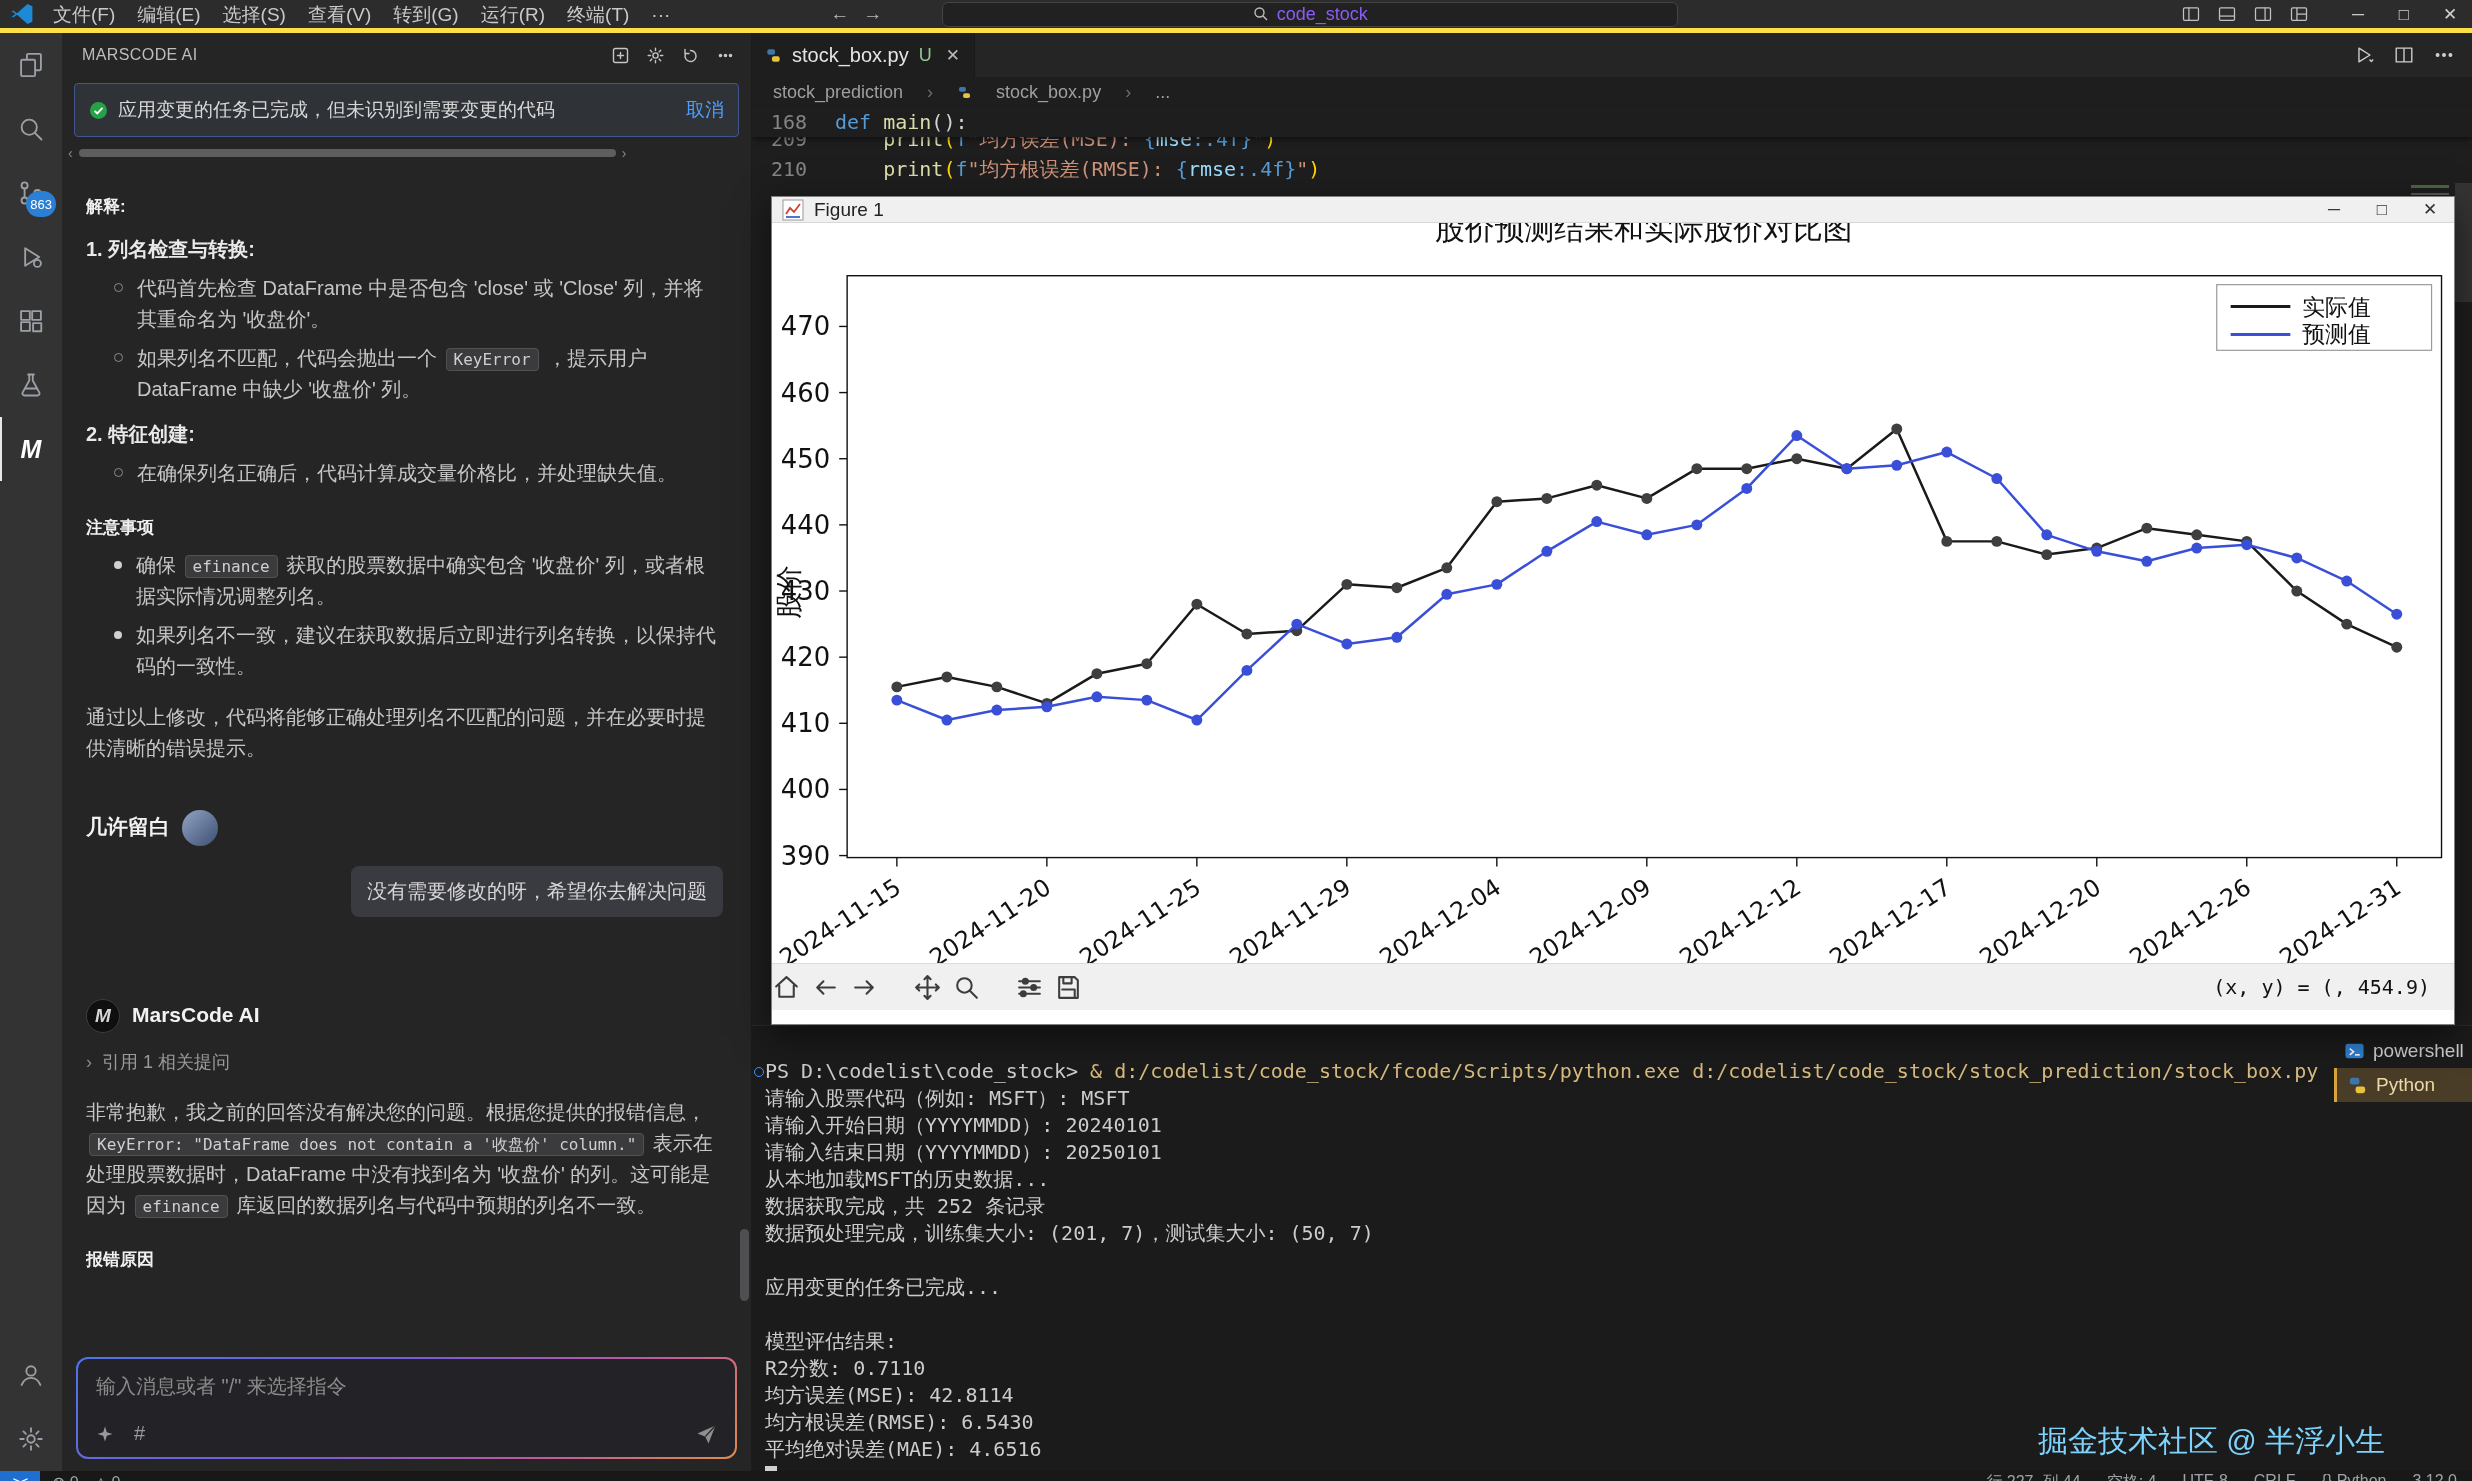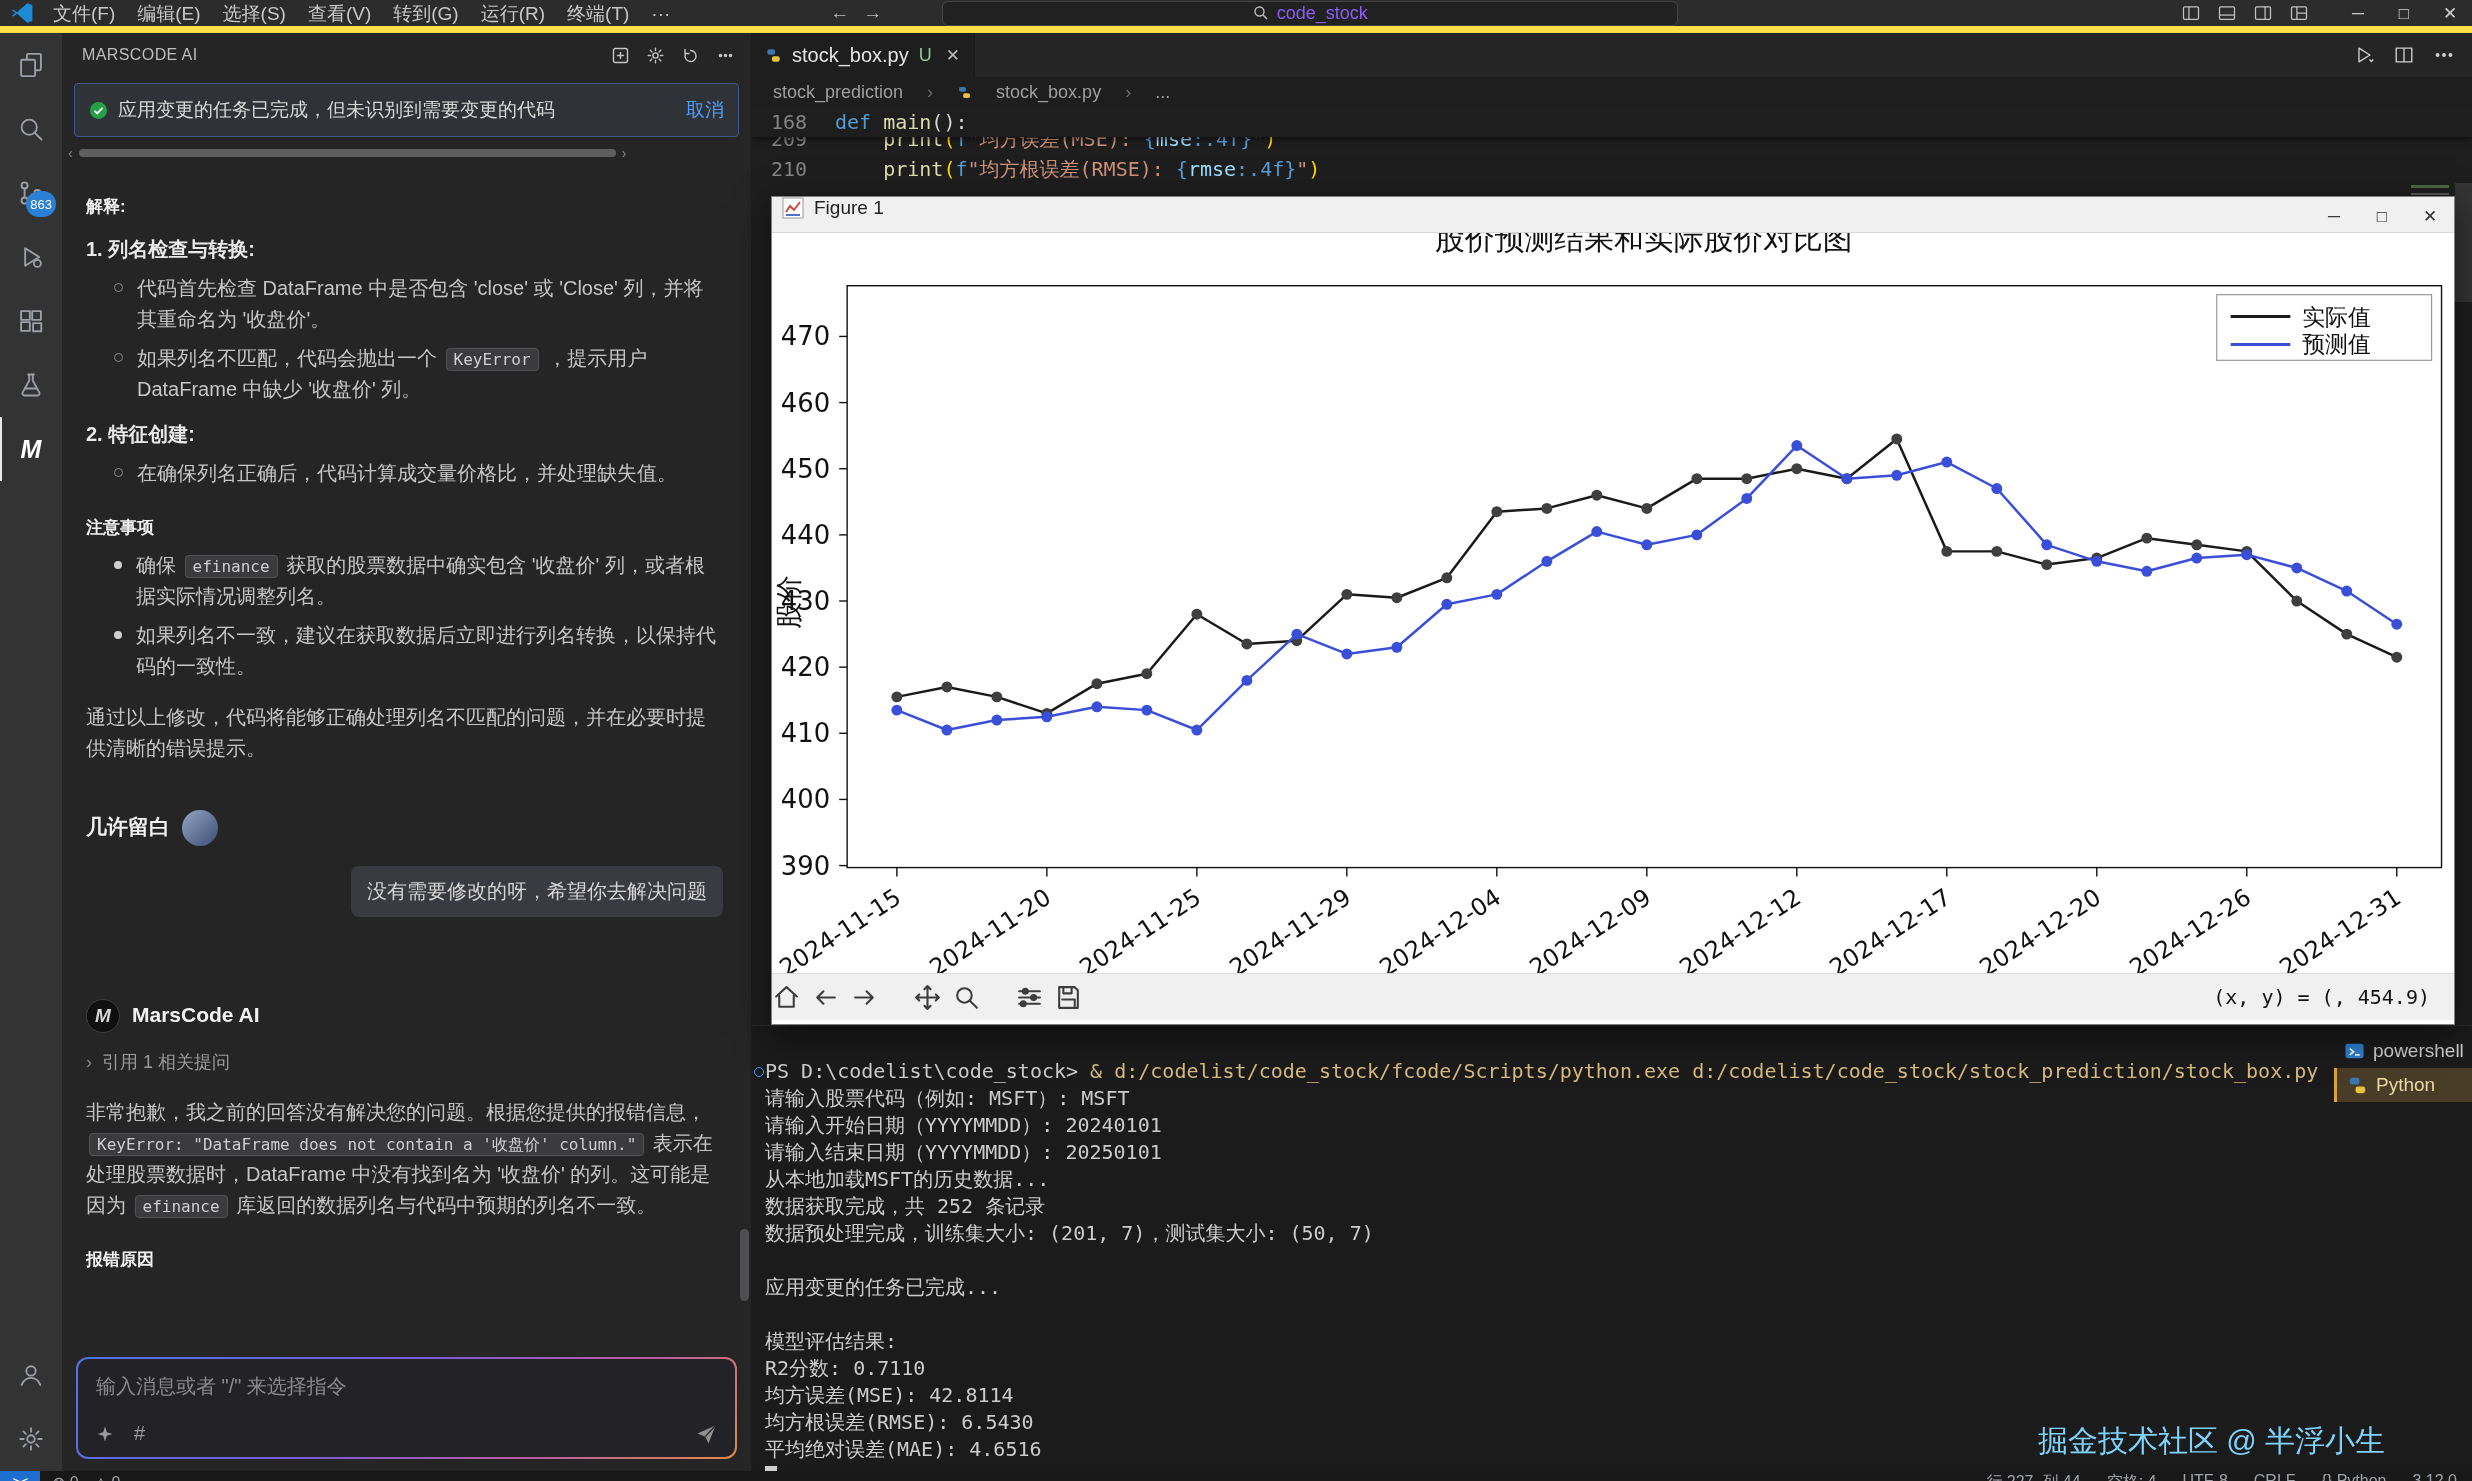--- a/index.html
+++ b/index.html
@@ -2,21 +2,21 @@
 <html><head>
 <meta charset="utf-8">
 <style>
   *{box-sizing:border-box;margin:0;padding:0}
   html,body{margin:0;padding:0;background:#0c0c0c}
   body{font-family:"Liberation Sans","DejaVu Sans",sans-serif}
   #root{position:relative;width:2473px;height:1482px;overflow:hidden;background:#1e1e1e;color:#cccccc;font-size:20px}
   svg{display:block}
 
   
-  .titlebar{position:absolute;left:0;top:0;right:0;height:33px;background:#2c2c2c;display:flex;align-items:center;z-index:40;border-bottom:7px solid #fde047}
+  .titlebar{position:absolute;left:0;top:0;right:0;height:33px;background:#2c2c2c;display:flex;align-items:center;z-index:40;border-bottom:5px solid #fde047}
   .vslogo{width:24px;height:24px;margin:0 8px 0 10px;flex:0 0 auto}
   .menubar{display:flex;align-items:center}
   .menu-item{padding:0 11px;font-size:19px;color:#c9c9c9;line-height:33px;cursor:default;white-space:nowrap}
   .nav-arrows{display:flex;gap:14px;margin-left:149px}
   .nav-arrows span{color:#bdbdbd;font-size:19px}
   .search-pill{margin-left:60px;width:736px;height:25px;background:#212121;border:1px solid #444;border-radius:6px;display:flex;align-items:center;justify-content:center;gap:8px;color:#8b5cf6;font-size:18px}
   .tb-right{margin-left:auto;display:flex;align-items:center}
   .tb-icons{display:flex;gap:16px;margin-right:26px}
   .tb-icons svg{width:20px;height:20px}
   .win-ctl{width:46px;text-align:center;font-size:17px;color:#cfcfcf;line-height:33px}
@@ -89,21 +89,21 @@
   .ccode{white-space:pre}
   .sticky{position:relative;z-index:2;background:#1e1e1e;box-shadow:0 4px 6px -2px rgba(0,0,0,.55)}
   .code-lines{overflow:hidden;height:62px}
   .code-lines .cline:first-child{margin-top:-13px}
   .tok-kw{color:#569cd6}.tok-fn{color:#dcdcaa}.tok-str{color:#ce9178}.tok-var{color:#9cdcfe}.tok-br{color:#ffd700}.tok-pl{color:#d4d4d4}
   .minimap{position:absolute;right:24px;top:78px;width:38px;height:117px;background:repeating-linear-gradient(to bottom,rgba(106,153,85,.6) 0 3px,transparent 3px 8px,rgba(170,170,170,.42) 8px 10px,transparent 10px 15px)}
   .ed-scroll{position:absolute;right:0;top:76px;width:18px;height:119px;background:rgba(121,121,121,.25)}
 
   
   .figwin{position:absolute;left:771px;top:196px;width:1684px;height:829px;background:#fff;border:1px solid #7f7f7f;box-shadow:0 10px 34px rgba(0,0,0,.55);z-index:50}
-  .fig-titlebar{height:36px;background:#f0f0f0;border-bottom:1px solid #d8d8d8;display:flex;padding-left:10px}
+  .fig-titlebar{height:26px;background:#f0f0f0;border-bottom:1px solid #d8d8d8;display:flex;align-items:center;padding-left:10px}
   .fig-title{font-size:19px;color:#222;margin-left:10px}
   .fig-ctls{margin-left:auto;display:flex}
   .fig-ctl{width:48px;text-align:center;line-height:39px;color:#333;font-size:17px}
   .fig-canvas{height:740px;background:#fff;overflow:hidden}
   .fig-toolbar{height:47px;background:#f0f0f0;border-top:1px solid #dcdcdc;display:flex;align-items:center;padding-left:0;gap:10px}
   .fig-toolbar svg{width:29px;height:29px;stroke:#3d3d3d;fill:none;stroke-width:2;stroke-linecap:round;stroke-linejoin:round}
   .ft-gap{width:14px}
   .fig-status{margin-left:auto;margin-right:24px;font-family:"DejaVu Sans Mono",monospace;font-size:20px;color:#111}
 
   

